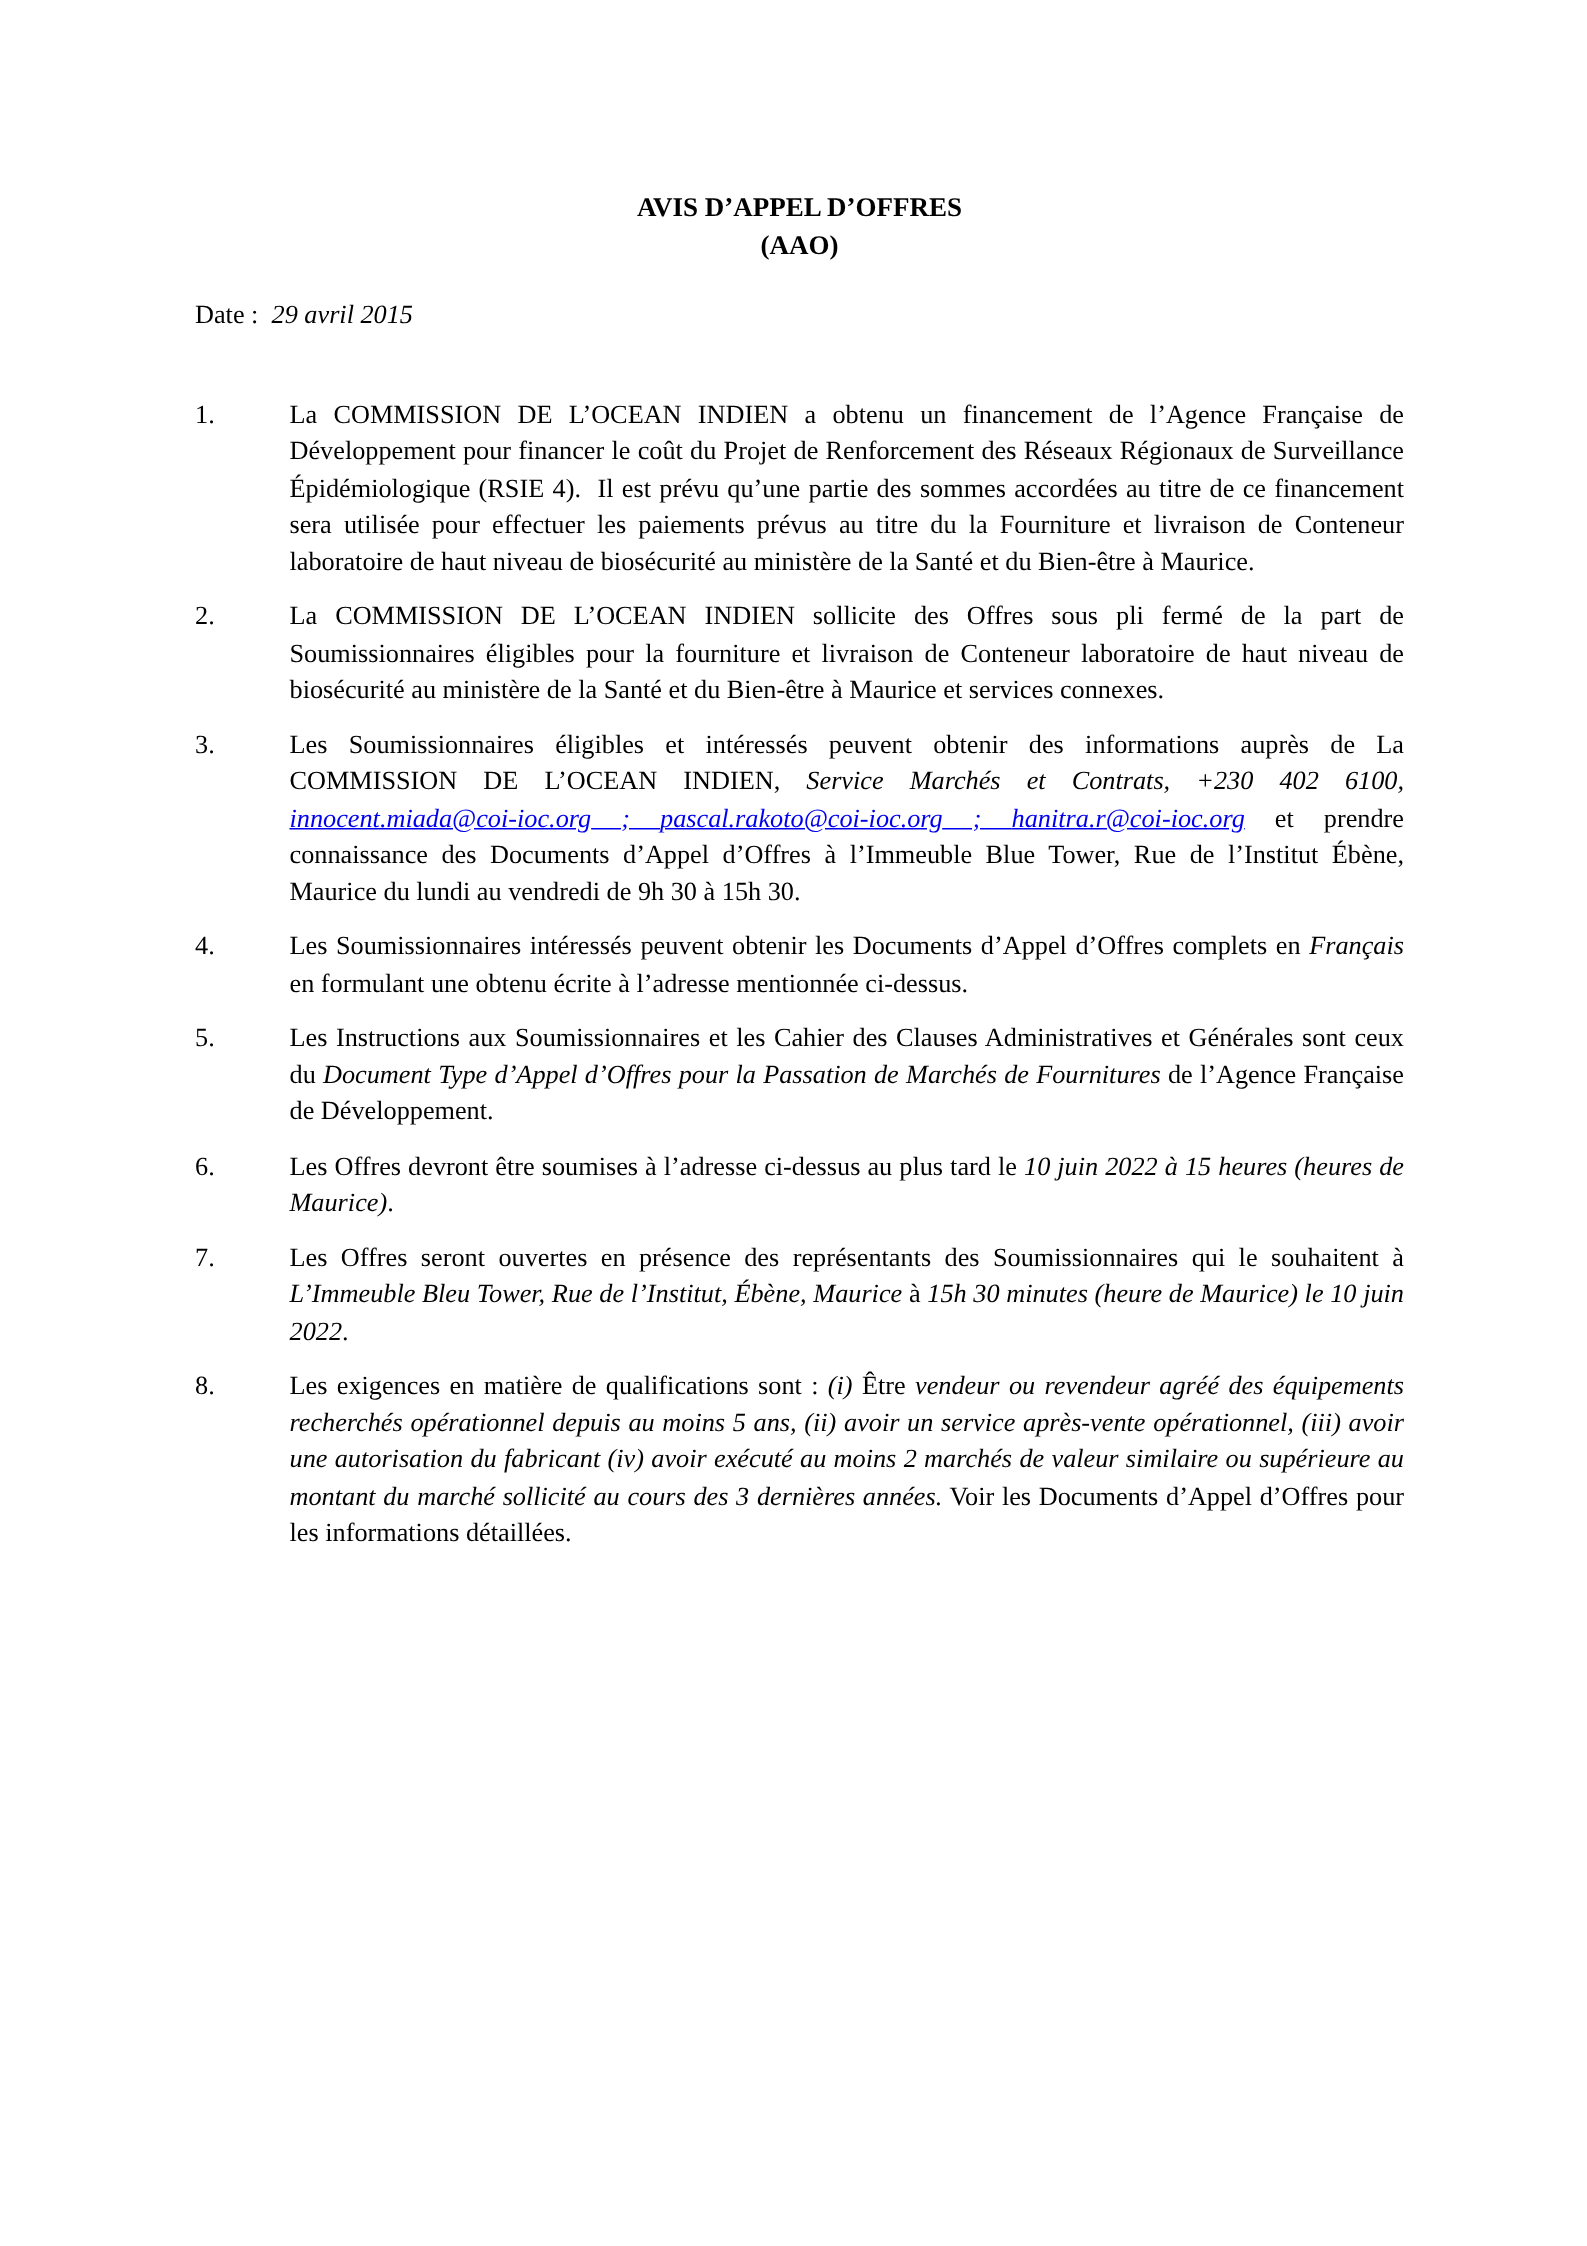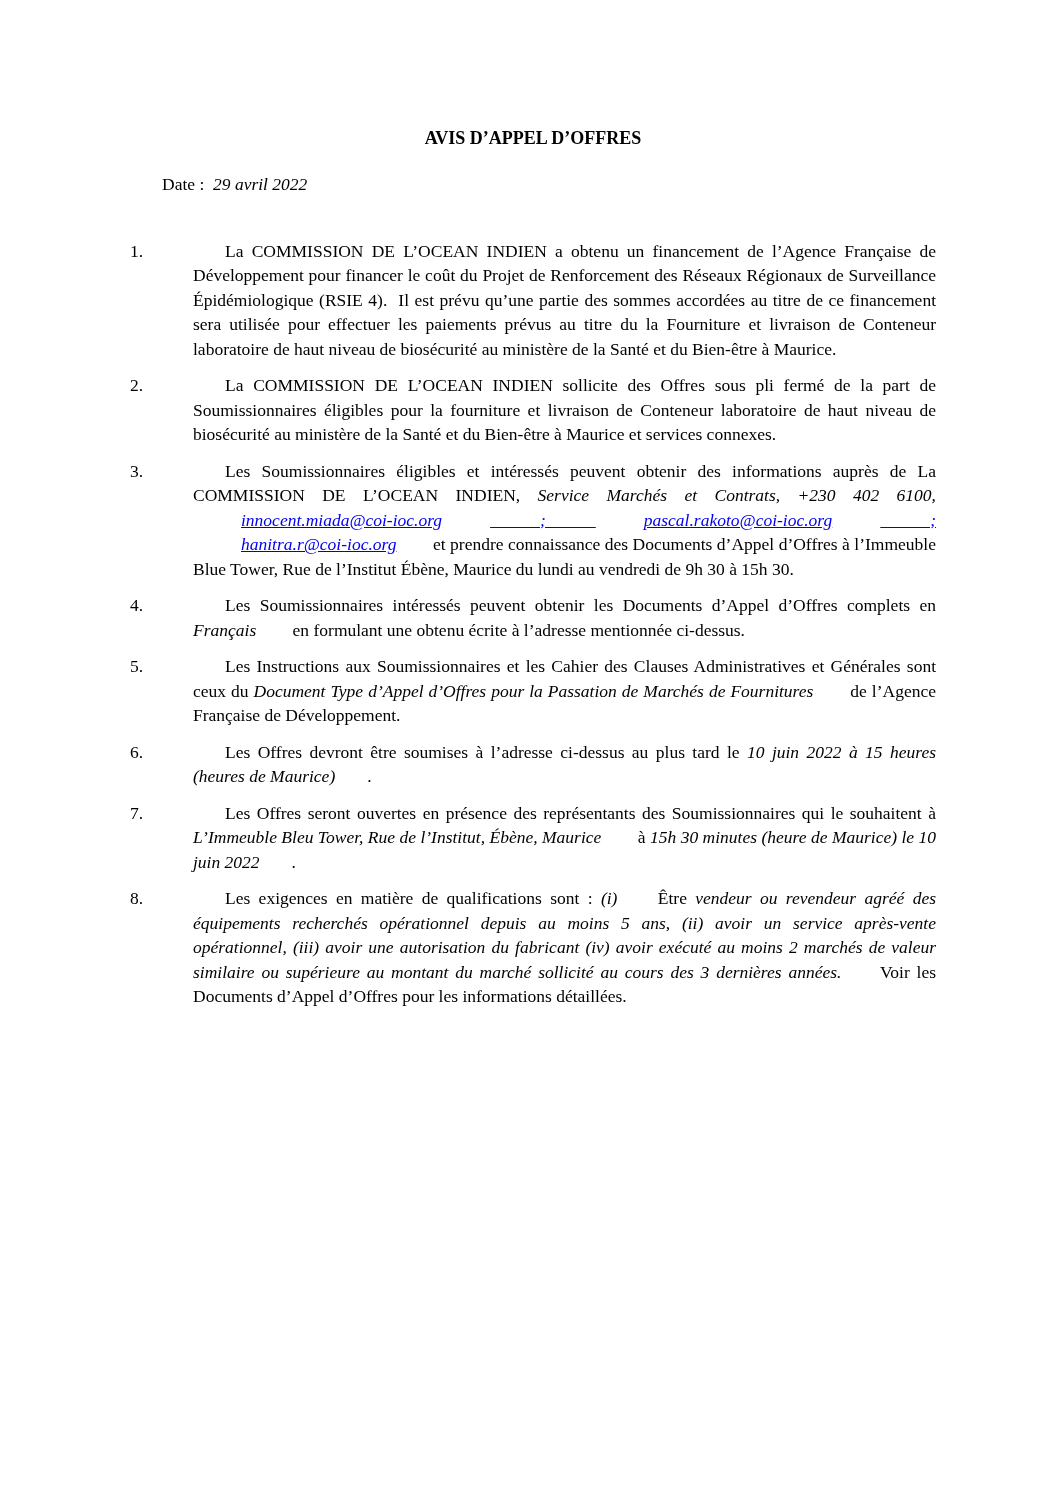--- a/index.html
+++ b/index.html
@@ -44,38 +44,38 @@
     margin-bottom: 12px;
   }
   .item-number {
     width: 63px;
     flex: 0 0 63px;
   }
   .item-body {
     flex: 1;
     text-align: justify;
   }
-  .seg-normal { font-style: normal; margin-left: 32px; }
+  .seg-normal { font-style: normal; }
   .seg-italic { font-style: italic; }
   .seg-link, .seg-link-sep {
     font-style: italic;
     text-decoration: underline;
-    margin-left: 48px;
   }
 </style>
 </head>
 <body>
 
 <div class="page">
   <div class="title-block">
     <div class="title-line">AVIS D’APPEL D’OFFRES</div>
+    <div class="title-line">(AAO)</div>
   </div>
 
   <div class="meta-block" id="meta-block">
-      <div class="meta-line"><span class="seg-normal">Date :&nbsp; </span><span class="seg-italic">29 avril 2022</span></div>
+      <div class="meta-line"><span class="seg-normal">Date :&nbsp; </span><span class="seg-italic">29 avril 2015</span></div>
     </div>
 
   <div class="items-list" id="items-list">
       <div class="item">
         <div class="item-number">1.</div>
         <div class="item-body"><span class="seg-normal">La COMMISSION DE L’OCEAN INDIEN a obtenu un financement de l’Agence Française de Développement pour financer le coût du Projet de Renforcement des Réseaux Régionaux de Surveillance Épidémiologique (RSIE 4).&nbsp; Il est prévu qu’une partie des sommes accordées au titre de ce financement sera utilisée pour effectuer les paiements prévus au titre du la Fourniture et livraison de Conteneur laboratoire de haut niveau de biosécurité au ministère de la Santé et du Bien-être à Maurice.</span></div>
       </div>
       <div class="item">
         <div class="item-number">2.</div>
         <div class="item-body"><span class="seg-normal">La COMMISSION DE L’OCEAN INDIEN sollicite des Offres sous pli fermé de la part de Soumissionnaires éligibles pour la fourniture et livraison de Conteneur laboratoire de haut niveau de biosécurité au ministère de la Santé et du Bien-être à Maurice et services connexes.</span></div>

